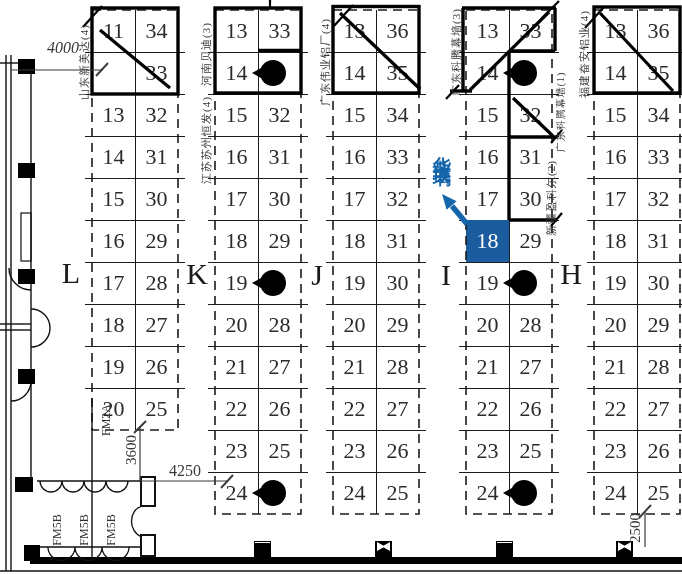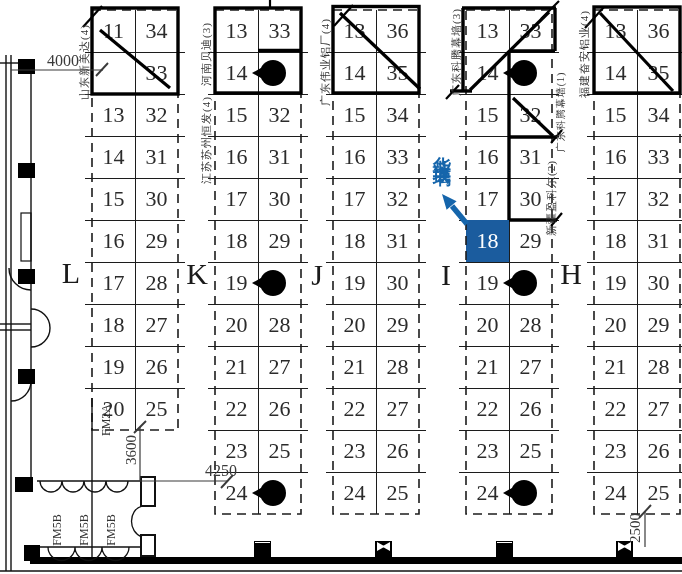--- a/index.html
+++ b/index.html
@@ -347,20 +347,20 @@
       <div class="vlabel" style="left: 206px; top: 140px; font-size: 11px;">江苏苏州恒发(4)</div>
       <div class="vlabel" style="left: 325px; top: 62px; font-size: 11px;">广东伟业铝厂(4)</div>
       <div class="vlabel" style="left: 456px; top: 52px; font-size: 11px;">广东科腾幕墙(3)</div>
       <div class="vlabel" style="left: 584px; top: 54px; font-size: 11px;">福建奋安铝业(4)</div>
       <div class="vlabel" style="left: 561px; top: 112px; font-size: 10px;">广东科腾幕墙(1)</div>
       <div class="vlabel" style="left: 551px; top: 198px; font-size: 11px;">新疆盈科尔(2)</div>
       <div class="doorlabel" style="left: 106px; top: 420px;">FM2A</div>
       <div class="doorlabel" style="left: 57px; top: 530px;">FM5B</div>
       <div class="doorlabel" style="left: 84px; top: 530px;">FM5B</div>
       <div class="doorlabel" style="left: 111px; top: 530px;">FM5B</div>
-      <div class="dimtext" style="left: 63px; top: 61px; transform: translate(-50%, -50%) rotate(0deg);">4000</div>
+      <div class="dimtext" style="left: 63px; top: 48px; transform: translate(-50%, -50%) rotate(0deg); font-style: italic;">4000</div>
       <div class="dimtext" style="left: 131px; top: 450px; transform: translate(-50%, -50%) rotate(-90deg); font-size: 15px;">3600</div>
-      <div class="dimtext" style="left: 185px; top: 471px; transform: translate(-50%, -50%) rotate(0deg); margin-left: 36px;">4250</div>
+      <div class="dimtext" style="left: 185px; top: 471px; transform: translate(-50%, -50%) rotate(0deg);">4250</div>
       <div class="dimtext" style="left: 635px; top: 528px; transform: translate(-50%, -50%) rotate(-90deg); font-size: 15px;">2500</div>
     </div>
 
   <div class="callout-text">华业玻璃</div>
 </div>
 
 </body></html>

